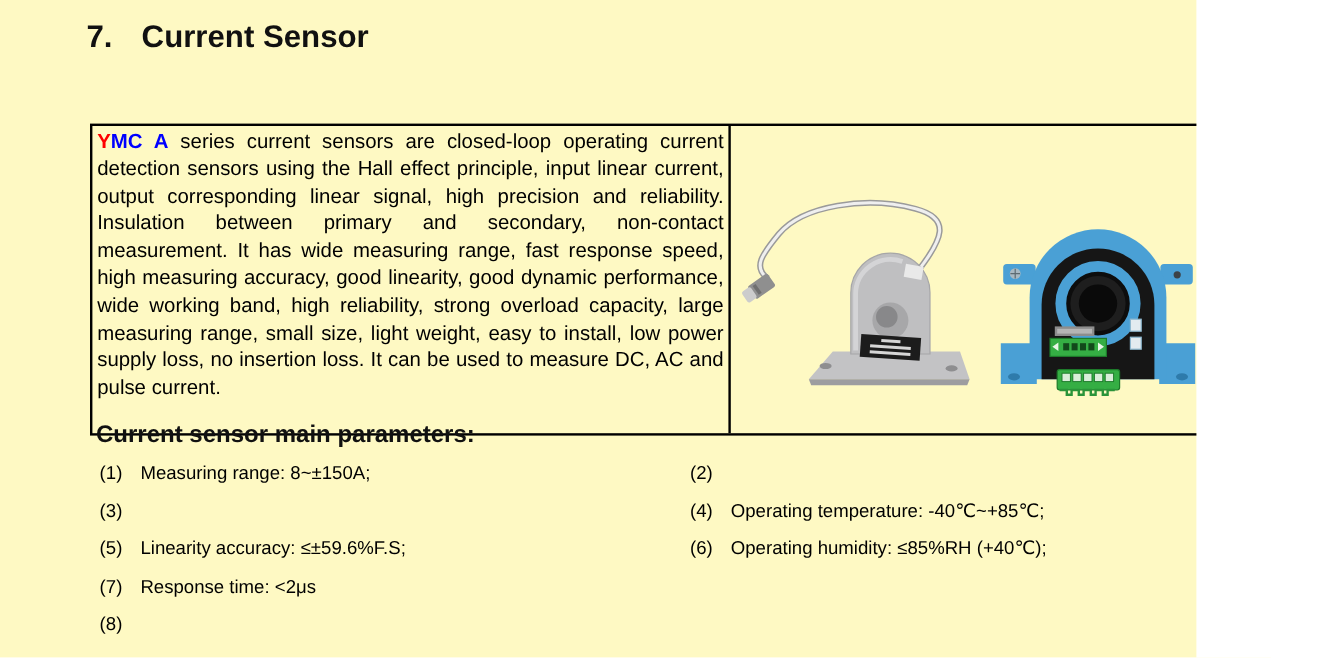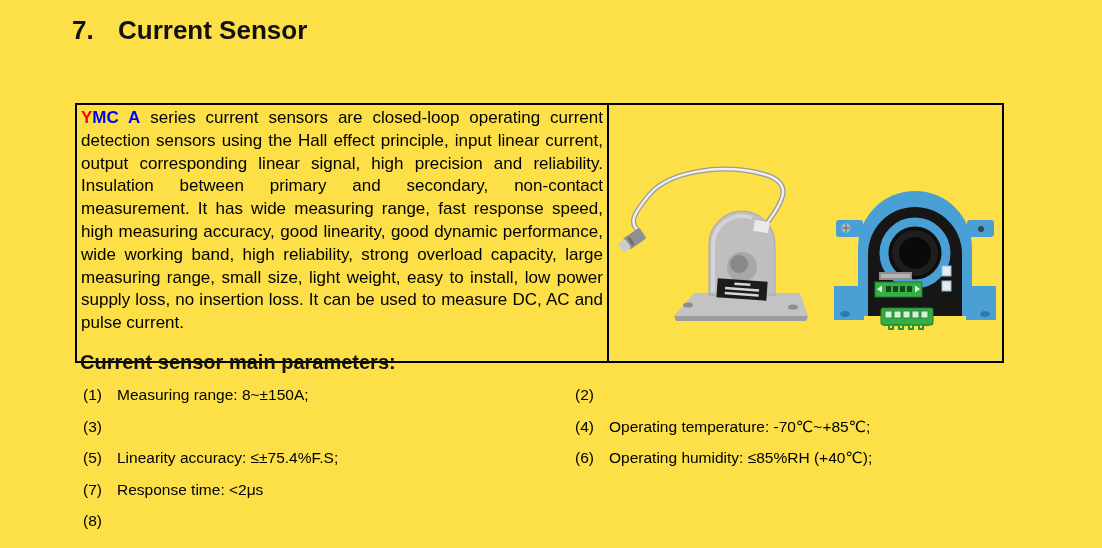--- a/index.html
+++ b/index.html
@@ -1,21 +1,21 @@
 <!DOCTYPE html>
 <html><head>
 <meta charset="utf-8">
 <style>
   * { margin: 0; padding: 0; box-sizing: border-box; }
   html, body { background: #ffffff; }
   .page {
     position: relative;
-    width: 1102px;
+    width: 997px;
     height: 548px;
-    background: #fde047;
+    background: #fef9c3;
     font-family: "Liberation Sans", "DejaVu Sans", sans-serif;
     color: #000000;
     overflow: hidden;
   }
   .section-heading {
     position: absolute;
     left: 72px;
     top: 15px;
     font-size: 26px;
     font-weight: bold;
@@ -180,25 +180,25 @@
         <span>Measuring range: 8~±150A;</span>
       </div>
     <div class="param-item">
         <span class="pnum">(2)</span>
       </div>
     <div class="param-item">
         <span class="pnum">(3)</span>
       </div>
     <div class="param-item">
         <span class="pnum">(4)</span>
-        <span>Operating temperature: -70℃~+85℃;</span>
+        <span>Operating temperature: -40℃~+85℃;</span>
       </div>
     <div class="param-item">
         <span class="pnum">(5)</span>
-        <span>Linearity accuracy: ≤±75.4%F.S;</span>
+        <span>Linearity accuracy: ≤±59.6%F.S;</span>
       </div>
     <div class="param-item">
         <span class="pnum">(6)</span>
         <span>Operating humidity: ≤85%RH (+40℃);</span>
       </div>
     <div class="param-item">
         <span class="pnum">(7)</span>
         <span>Response time: &lt;2μs</span>
       </div>
     <div class="param-item" style="visibility:hidden"></div>

